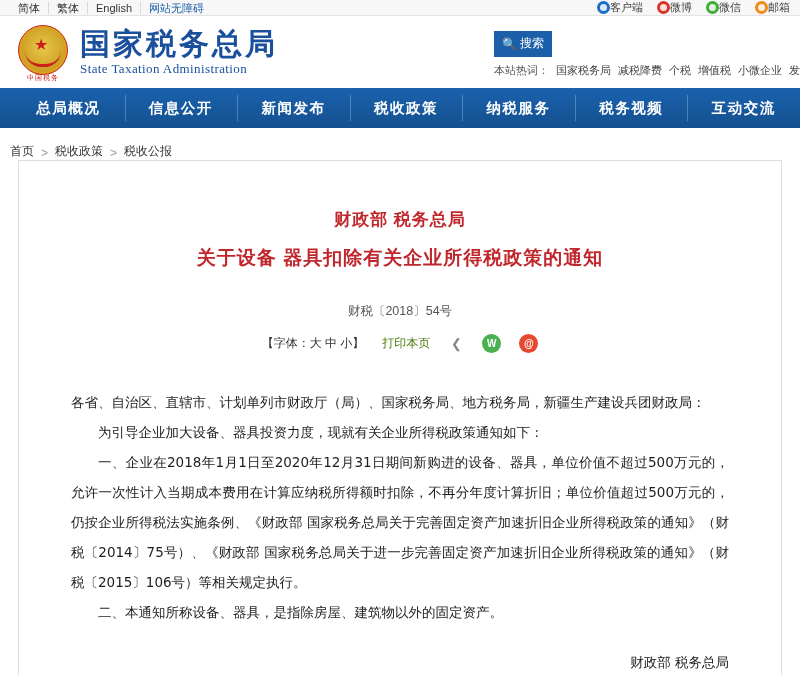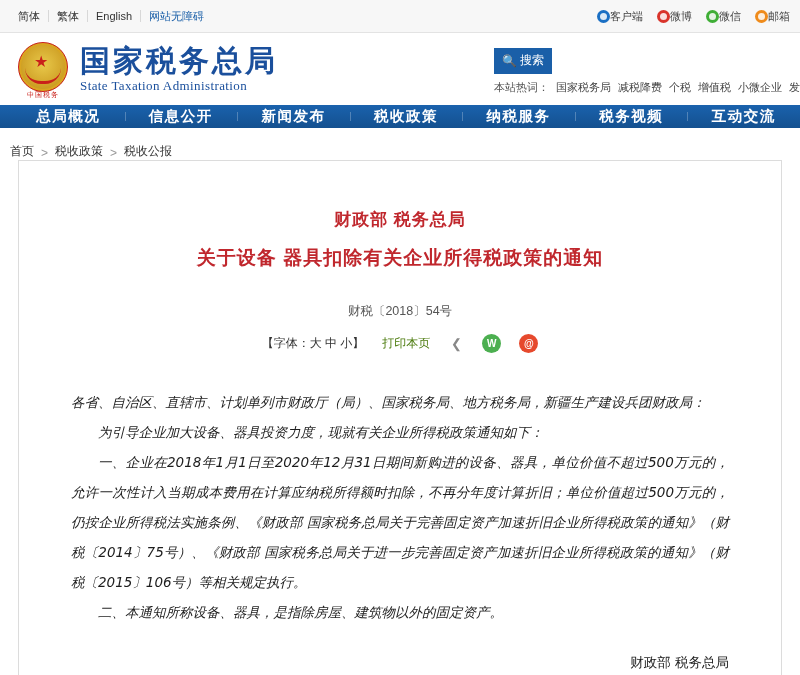--- a/index.html
+++ b/index.html
@@ -6,21 +6,21 @@
   html, body {
     width: 800px;
     height: 675px;
     font-family: "Liberation Sans", sans-serif;
     background: #ffffff;
     overflow: hidden;
   }
 
   
   .topbar {
-    height: 33px;
+    height: 16px;
     background: #f7f7f7;
     border-bottom: 1px solid #e3e3e3;
     display: flex;
     align-items: center;
     padding: 0 10px;
     font-size: 11px;
     color: #444;
   }
   .topbar-left { display: flex; align-items: center; gap: 0; }
   .topbar-left .tl-item {
@@ -161,21 +161,21 @@
     display: flex;
     gap: 7px;
     flex-wrap: nowrap;
     white-space: nowrap;
   }
   .hot-row .hot-label { color: #555; }
   .hot-row .hot-item { color: #444; }
 
   
   .nav {
-    height: 23px;
+    height: 40px;
     background: linear-gradient(#1a62ad, #14508f);
     display: flex;
     align-items: stretch;
     padding-left: 12px;
   }
   .nav-item {
     flex: 1;
     display: flex;
     align-items: center;
     justify-content: center;
@@ -273,21 +273,21 @@
   .ico-weibo  { background: #e6492d; }
 
   .doc-body {
     margin: 34px 52px 0 52px;
     font-size: 13.5px;
     color: #1d1d1d;
     line-height: 30px;
     font-family: "DejaVu Sans", "Liberation Sans", sans-serif;
     text-align: justify;
   }
-  .doc-body p { margin-bottom: 0; font-style: italic; }
+  .doc-body p { margin-bottom: 0; }
   .doc-body p.indent { text-indent: 2em; }
 
   .sign {
     margin: 20px 52px 0 52px;
     text-align: right;
     font-size: 13.5px;
     color: #1d1d1d;
     line-height: 30px;
     font-family: "DejaVu Sans", "Liberation Sans", sans-serif;
   }

